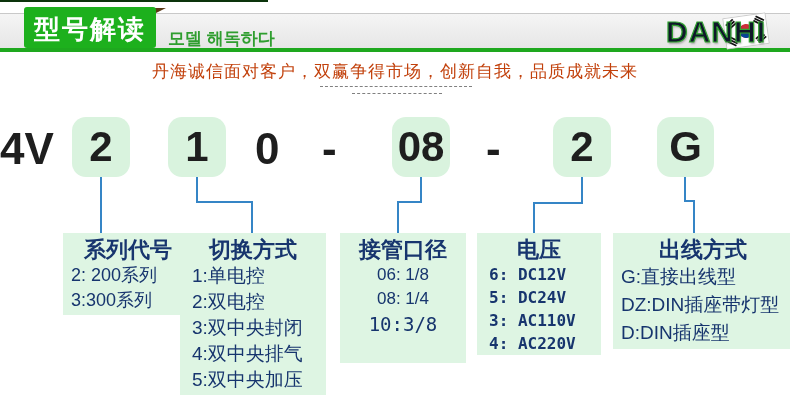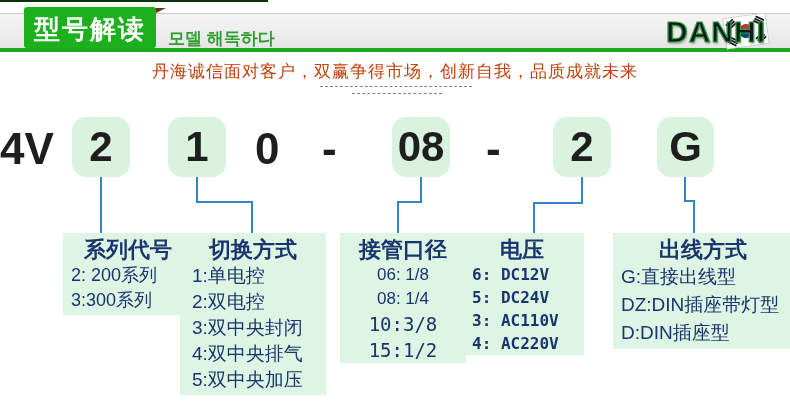--- a/index.html
+++ b/index.html
@@ -131,24 +131,23 @@
     <div class="item">3:双中央封闭</div>
     <div class="item">4:双中央排气</div>
     <div class="item">5:双中央加压</div>
   </div>
 
   <div class="group g2" style="left:340px; top:233px; width:126px; height:130px;">
     <div class="gtitle">接管口径</div>
     <div class="item">06: 1/8</div>
     <div class="item">08: 1/4</div>
     <div class="item mono">10:3/8</div>
-    <div class="item mono">15:1/2</div>
   </div>
 
-  <div class="group g3" style="left:460px; top:233px; width:124px; height:122px;">
+  <div class="group g3" style="left:477px; top:233px; width:124px; height:122px;">
     <div class="gtitle">电压</div>
     <div class="item">6: DC12V</div>
     <div class="item">5: DC24V</div>
     <div class="item">3: AC110V</div>
     <div class="item">4: AC220V</div>
   </div>
 
   <div class="group g4" style="left:613px; top:233px; width:180px; height:116px;">
     <div class="gtitle">出线方式</div>
     <div class="item">G:直接出线型</div>

